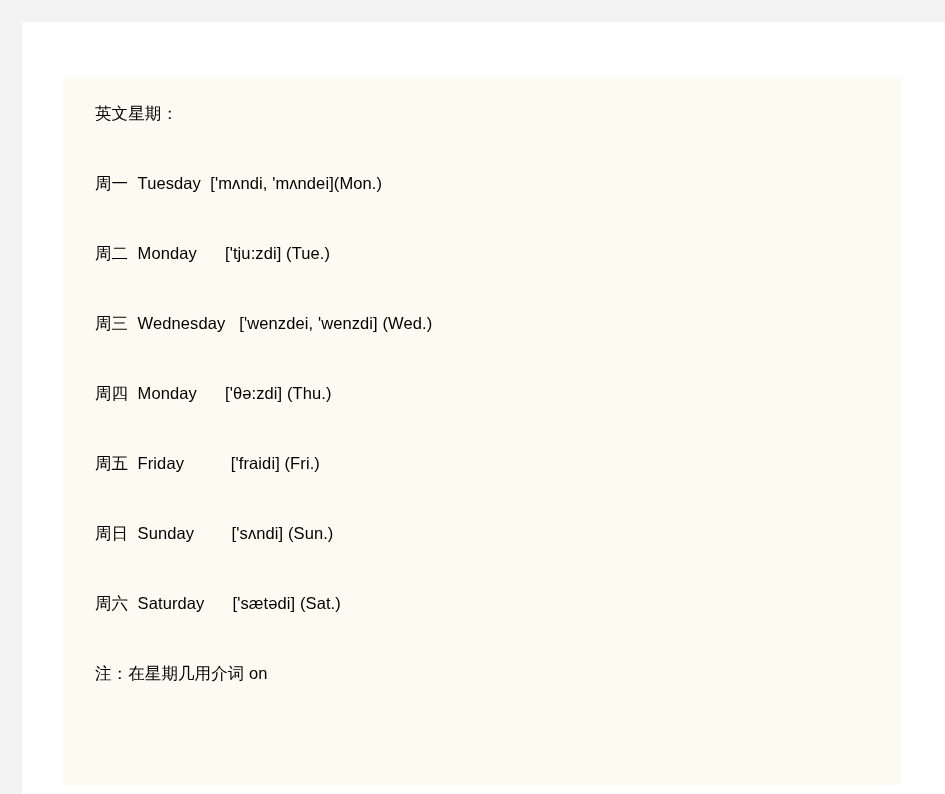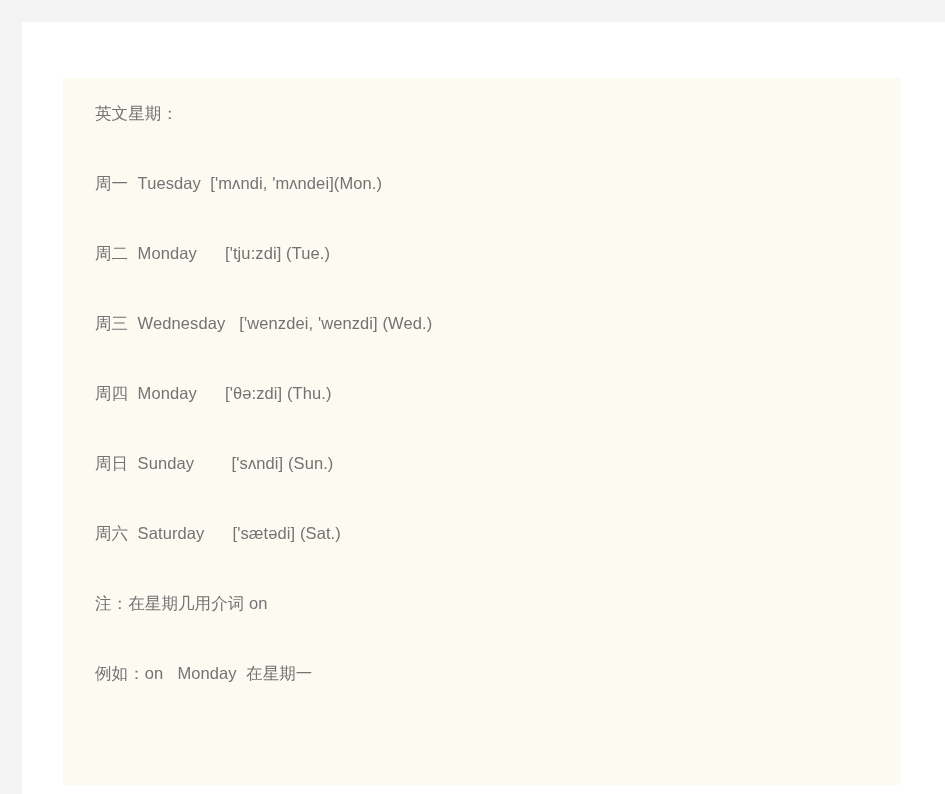--- a/index.html
+++ b/index.html
@@ -37,21 +37,21 @@
   }
 
   .doc-lines {
     position: absolute;
     left: 32px;   
     top: 0;
     right: 0;
   }
 
   .doc-line {
-    color: #737373;
+    color: #000000;
     font-size: 16.5px;
     line-height: 1;
     white-space: pre;
     height: 70px;         
     display: flex;
     align-items: center;
     letter-spacing: 0.1px;
     text-align: right;
   }
   .doc-line:first-child {
@@ -63,20 +63,20 @@
 
 <div class="page-sheet">
   <div class="content-block">
     <div class="doc-lines">
 
       <div class="doc-line">英文星期：</div>
       <div class="doc-line">周一  Tuesday  ['mʌndi, 'mʌndei](Mon.)</div>
       <div class="doc-line">周二  Monday      ['tju:zdi] (Tue.)</div>
       <div class="doc-line">周三  Wednesday   ['wenzdei, 'wenzdi] (Wed.)</div>
       <div class="doc-line">周四  Monday      ['θə:zdi] (Thu.)</div>
+      <div class="doc-line">周五  Friday          ['fraidi] (Fri.)</div>
       <div class="doc-line">周日  Sunday        ['sʌndi] (Sun.)</div>
       <div class="doc-line">周六  Saturday      ['sætədi] (Sat.)</div>
       <div class="doc-line">注：在星期几用介词 on</div>
-      <div class="doc-line">例如：on   Monday  在星期一</div>
 
     </div>
   </div>
 </div>
 
 </body></html>

